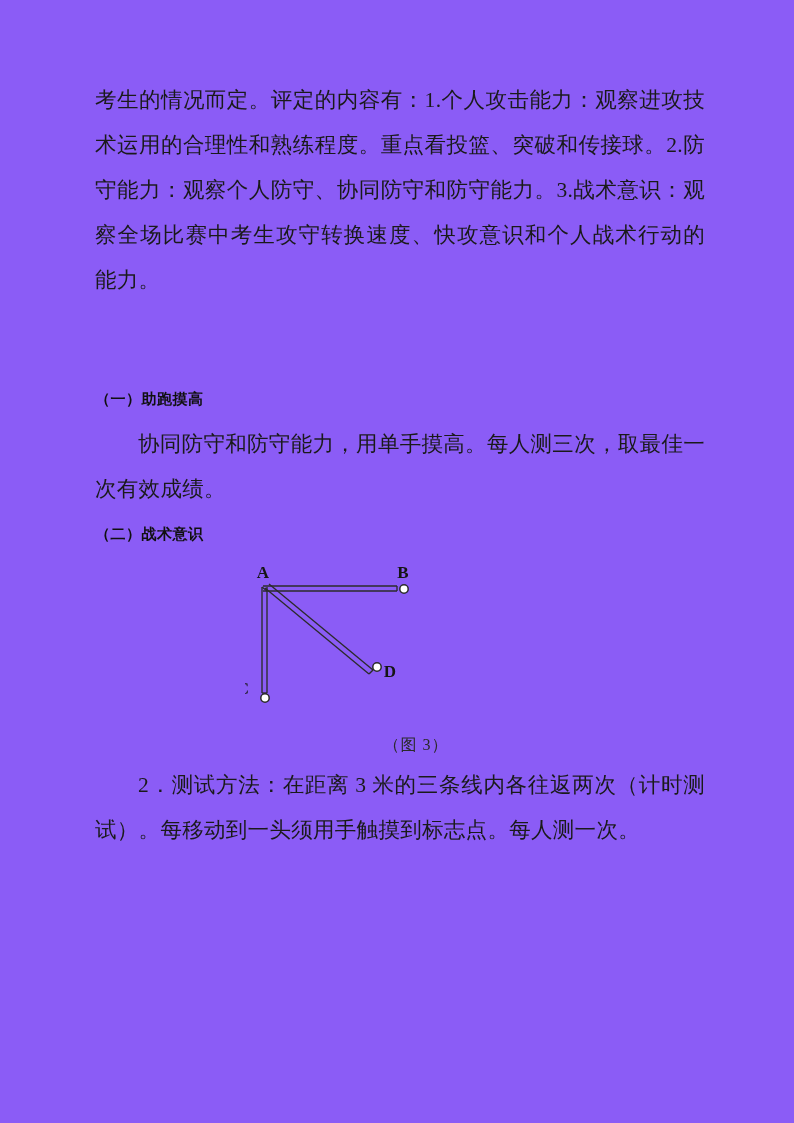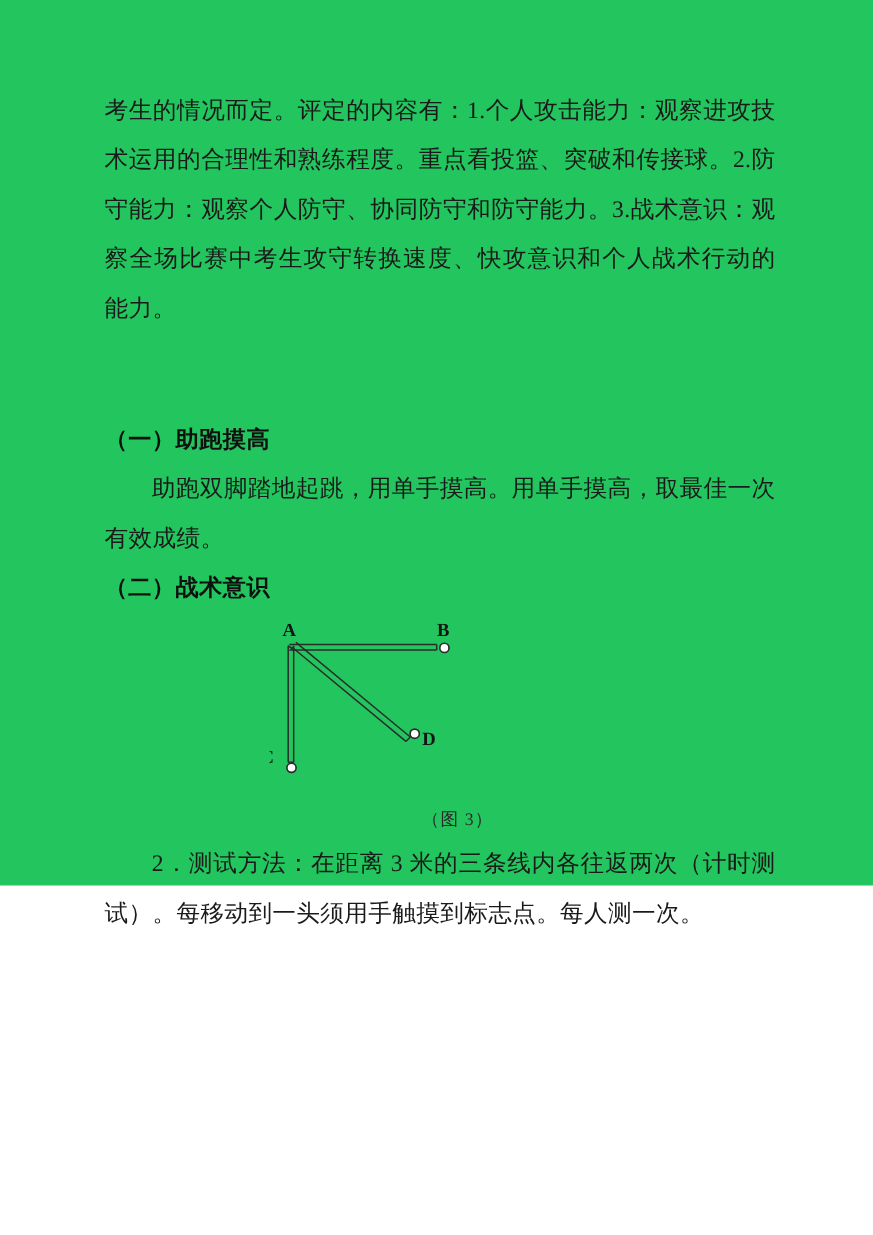--- a/index.html
+++ b/index.html
@@ -14,22 +14,22 @@
     overflow: hidden;
     font-family: "Liberation Serif", "DejaVu Serif", serif;
     color: #171717;
     -webkit-font-smoothing: antialiased;
   }
 
   .page {
     position: absolute;
     left: 0; top: 0;
     width: 794px;
-    height: 805px;
-    background: #22c55e;
+    height: 1123px;
+    background: #8b5cf6;
   }
 
   .content {
     position: absolute;
     left: 95px;
     top: 78px;
     width: 610px;
   }
 
   
@@ -49,21 +49,21 @@
   .h-section {
     font-size: 29px;
     font-weight: bold;
     line-height: 45px;
     margin: 0;
     letter-spacing: 1px;
     color: #101010;
   }
 
   .h-sub {
-    font-size: 21px;
+    font-size: 15px;
     font-weight: bold;
     line-height: 45px;
     margin: 0;
     letter-spacing: 0.5px;
     color: #101010;
   }
 
   .sp-before-section { height: 52px; }
   .sp-after-section  { height: 22px; }
 
@@ -123,21 +123,21 @@
 
     <p class="para">考生的情况而定。评定的内容有：1.个人攻击能力：观察进攻技术运用的合理性和熟练程度。重点看投篮、突破和传接球。2.防守能力：观察个人防守、协同防守和防守能力。3.战术意识：观察全场比赛中考生攻守转换速度、快攻意识和个人战术行动的能力。</p>
 
     <div class="sp-before-section"></div>
 
 
     <div class="sp-after-section"></div>
 
     <h2 class="h-sub">（一）助跑摸高</h2>
 
-    <p class="para indent">助跑双脚踏地起跳，用单手摸高。用单手摸高，取最佳一次有效成绩。</p>
+    <p class="para indent">协同防守和防守能力，用单手摸高。每人测三次，取最佳一次有效成绩。</p>
 
     <h2 class="h-sub">（二）战术意识</h2>
 
 
     <div class="figure-block">
 
       <svg class="figure-svg" viewBox="0 0 230 165">
 
         <g>
           <path class="court-line" d="M 18 19 L 152 19"></path>

